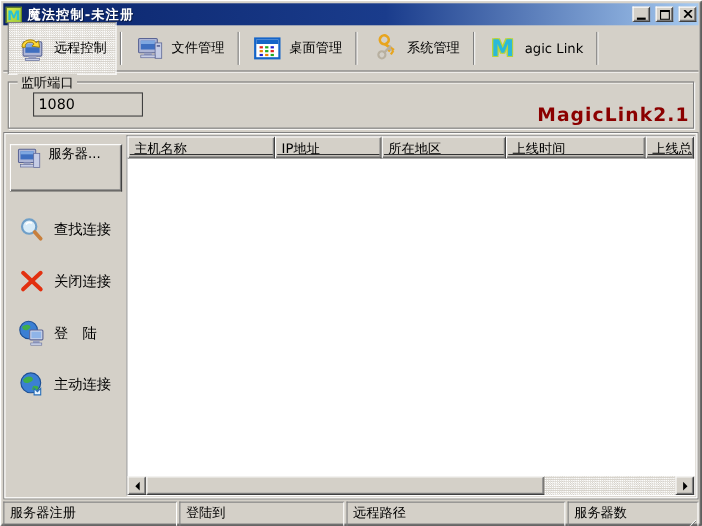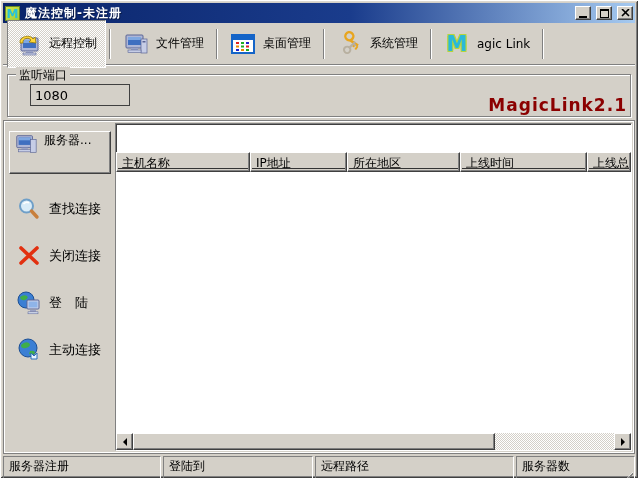--- a/index.html
+++ b/index.html
@@ -88,21 +88,21 @@
     display:flex; align-items:center; gap:8px; margin:23px 0 0 12px; cursor:default;
     font-size:13px; white-space:nowrap;
   }
   .sico { width:24px; height:24px; flex:0 0 24px; }
   
   .table-wrap {
     flex:1; display:flex; flex-direction:column; min-width:0; background:#fff;
     border:1px solid; border-color:#808080 #fff #fff #808080;
     box-shadow:inset 1px 1px 0 #404040; margin:1px 1px 1px 0;
   }
-  .thead { height:20px; flex:0 0 20px; display:flex; background:#d4d0c8;margin-top:28px; }
+  .thead { height:20px; flex:0 0 20px; display:flex; background:#d4d0c8; }
   .th {
     position:relative; padding:2px 0 0 5px; font-size:12px; overflow:hidden; white-space:nowrap;
     border:1px solid; border-color:#fff #404040 #404040 #fff;
     box-shadow:inset -1px -1px 0 #808080; cursor:default;
   }
   .th::after { content:""; position:absolute; left:1px; right:1px; top:15px;
     border-top:1px solid #333; }
   .tbody { flex:1; background:#fff; }
   
   .hscroll { height:17px; flex:0 0 17px; display:flex; background:#d4d0c8; }

